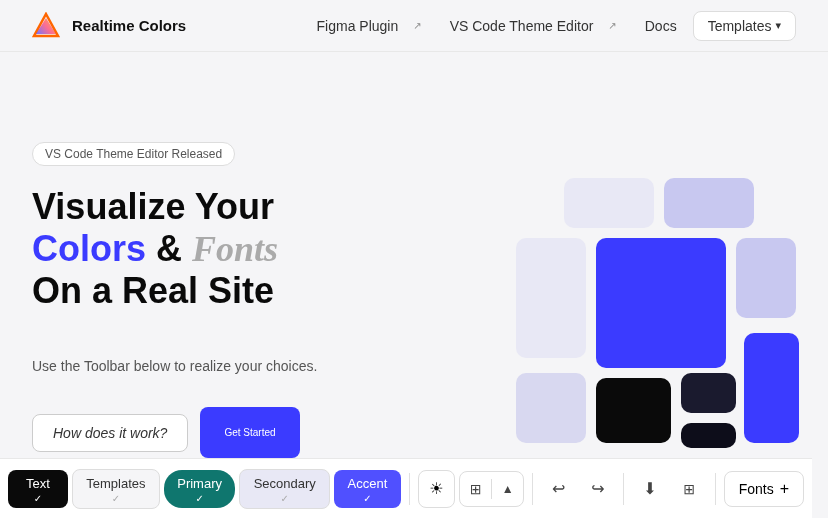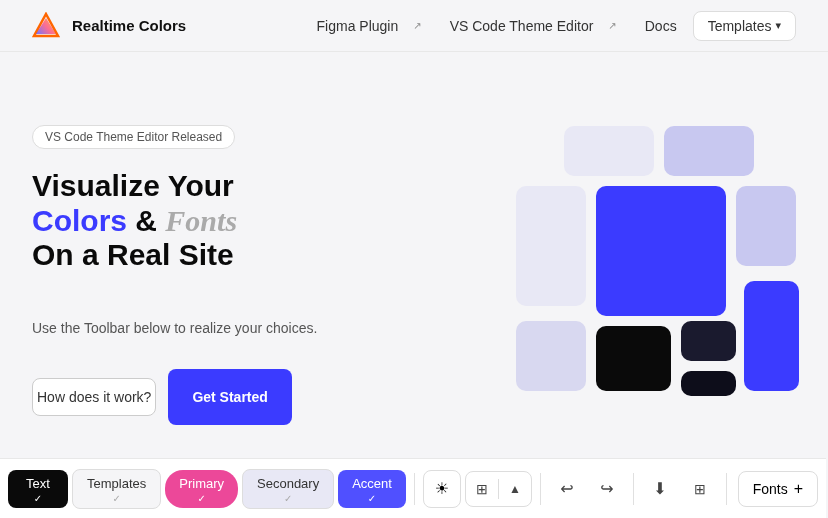--- a/index.html
+++ b/index.html
@@ -68,41 +68,41 @@
       cursor: pointer;
       background: white;
     }
 
     
     main {
       display: flex;
       padding: 32px 32px 0 32px;
       gap: 40px;
       height: calc(518px - 52px - 60px);
-      align-items: center;
+      align-items: flex-end;
     }
 
     
     .left {
       flex: 1;
       padding-top: 8px;
     }
     .announcement-badge {
       display: inline-flex;
       align-items: center;
       padding: 4px 12px;
       background: white;
       border: 1px solid #ddd;
       border-radius: 20px;
       font-size: 12px;
       color: #555;
       margin-bottom: 20px;
     }
     .hero-heading {
-      font-size: 30px;
+      font-size: 36px;
       font-weight: 800;
       line-height: 1.15;
       color: #0a0a0a;
       margin-bottom: 0;
     }
     .hero-heading .accent-blue {
       color: #3b3bff;
     }
     .hero-heading .accent-italic {
       font-style: italic;
@@ -116,58 +116,59 @@
       line-height: 1.7;
       margin-top: 20px;
       margin-bottom: 28px;
     }
     .hero-buttons {
       display: flex;
       gap: 12px;
       align-items: center;
     }
     .btn-outline {
-      padding: 10px 4px;
+      padding: 10px 20px;
       background: white;
       border: 1px solid #ccc;
       border-radius: 8px;
       font-size: 14px;
       color: #333;
       cursor: pointer;
+      font-style: italic;
     }
     .btn-primary {
       padding: 20px 24px;
       background: #3b3bff;
       border: none;
       border-radius: 8px;
-      font-size: 14px;
+      font-size: 10px;
       color: white;
       cursor: pointer;
-      font-weight: 700;
+      font-weight: 400;
     }
 
     
     .right {
       width: 280px;
       flex-shrink: 0;
       position: relative;
       height: 280px;
       margin-top: -10px;
     }
     .color-block {
       position: absolute;
       border-radius: 10px;
     }
 
     
     .toolbar {
       position: absolute;
       bottom: 0;
       left: 0;
-      right: 2px;
+      right: 16px;
       height: 60px;
       background: white;
       border-top: 1px solid #e8e8e8;
       display: flex;
       align-items: center;
       padding: 0 8px;
       gap: 4px;
     }
     .toolbar-color-btn {
       display: flex;
@@ -325,21 +326,21 @@
   <button class="toolbar-color-btn" style="background:#0a0a0a; color:#ffffff;">
     <span>Text</span>
     <span class="check-icon">✓</span>
   </button>
 
   <button class="toolbar-color-btn" style="background:#f5f5f7; color:#333; border:1px solid #ddd;">
     <span>Templates</span>
     <span class="check-icon" style="color:#aaa;">✓</span>
   </button>
 
-  <button class="toolbar-color-btn" style="background:#ec4899; color:#ffffff;border-radius:18px;">
+  <button class="toolbar-color-btn" style="background:#0f766e; color:#ffffff;border-radius:18px;">
     <span>Primary</span>
     <span class="check-icon">✓</span>
   </button>
 
   <button class="toolbar-color-btn" style="background:#e8e8f5; color:#333; border:1px solid #ddd;">
     <span>Secondary</span>
     <span class="check-icon" style="color:#aaa;">✓</span>
   </button>
 
   <button class="toolbar-color-btn" style="background:#5050ff; color:#ffffff;">

